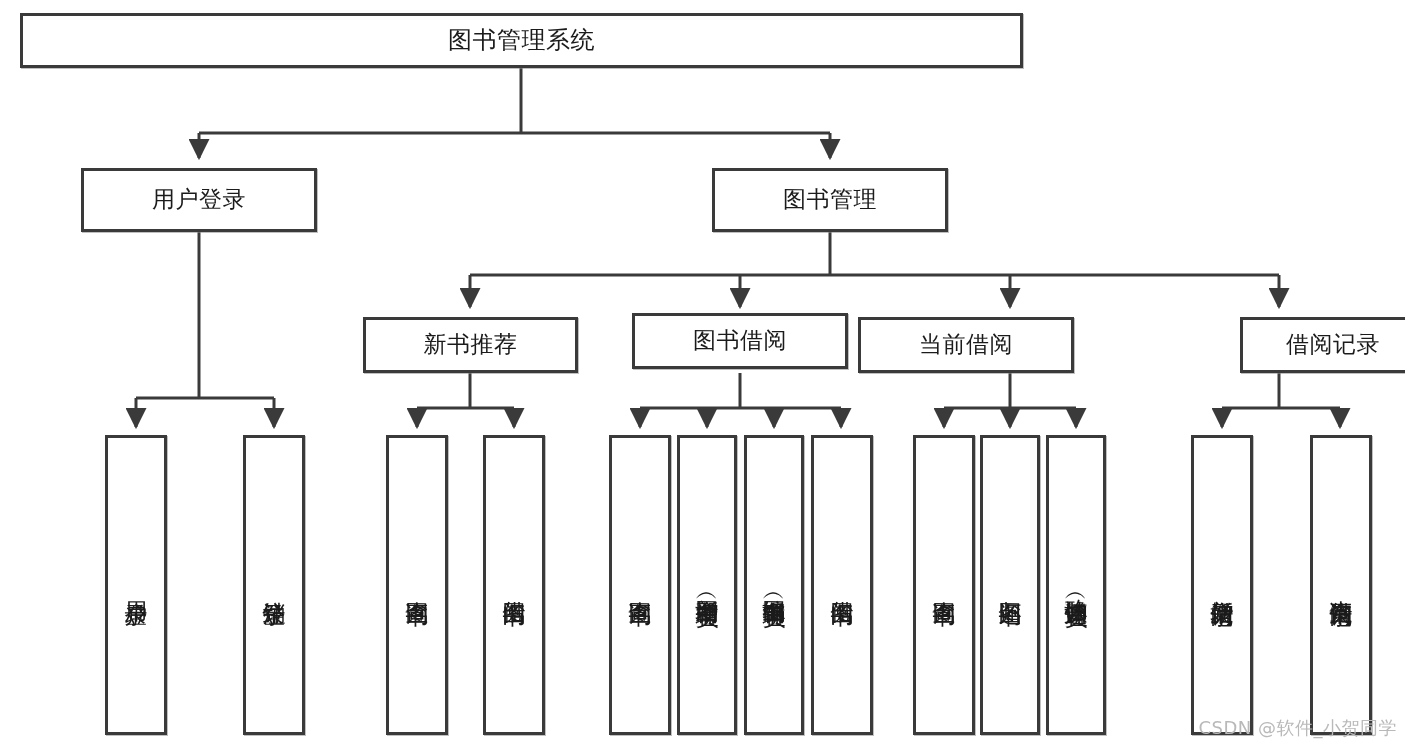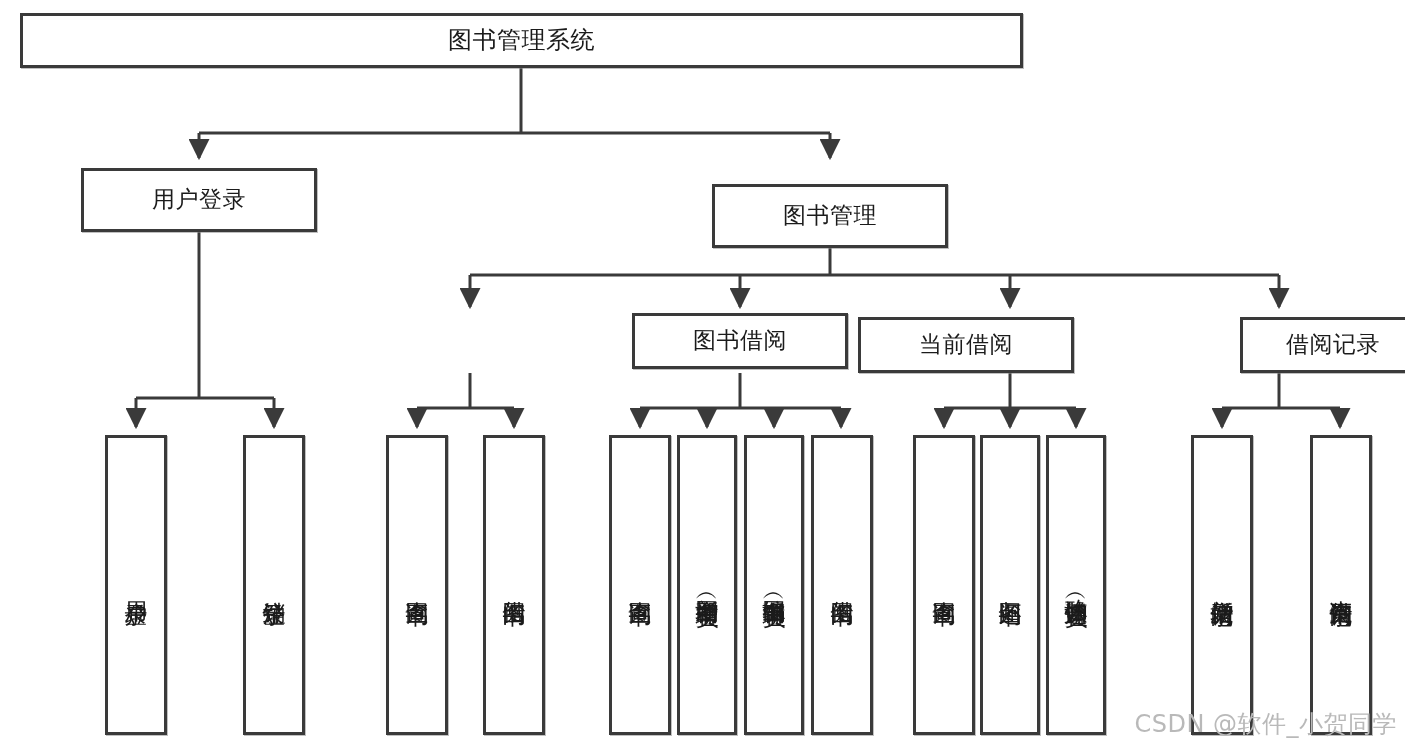--- a/index.html
+++ b/index.html
@@ -60,21 +60,21 @@
     font-size: 23px;
     line-height: 1.18;
     letter-spacing: 1px;
     white-space: nowrap;
     max-height: 100%;
   }
   #watermark {
     position: absolute;
     right: 8px;
     bottom: 7px;
-    font-size: 24px;
+    font-size: 18px;
     color: #b9b9b9;
     letter-spacing: 0.5px;
     white-space: nowrap;
     font-family: "DejaVu Sans", "Liberation Sans", sans-serif;
   }
 </style>
 </head>
 <body>
 
 <div id="canvas">
@@ -129,24 +129,27 @@
     </g>
   </svg>
 
   <div class="node horiz title" style="left:20px; top:13px; width:1003px; height:55px;">
     <span class="label">图书管理系统</span>
   </div>
 
   <div class="node horiz" style="left:81px; top:168px; width:236px; height:64px;">
     <span class="label">用户登录</span>
   </div>
-  <div class="node horiz" style="left:712px; top:184px; width:236px; height:64px;">
+  <div class="node horiz" style="left:712px; top:168px; width:236px; height:64px;">
     <span class="label">图书管理</span>
   </div>
 
+  <div class="node horiz" style="left:363px; top:317px; width:215px; height:56px;">
+    <span class="label">新书推荐</span>
+  </div>
   <div class="node horiz" style="left:632px; top:313px; width:216px; height:56px;">
     <span class="label">图书借阅</span>
   </div>
   <div class="node horiz" style="left:858px; top:317px; width:216px; height:56px;">
     <span class="label">当前借阅</span>
   </div>
   <div class="node horiz" style="left:1240px; top:317px; width:186px; height:56px;">
     <span class="label">借阅记录</span>
   </div>
 

